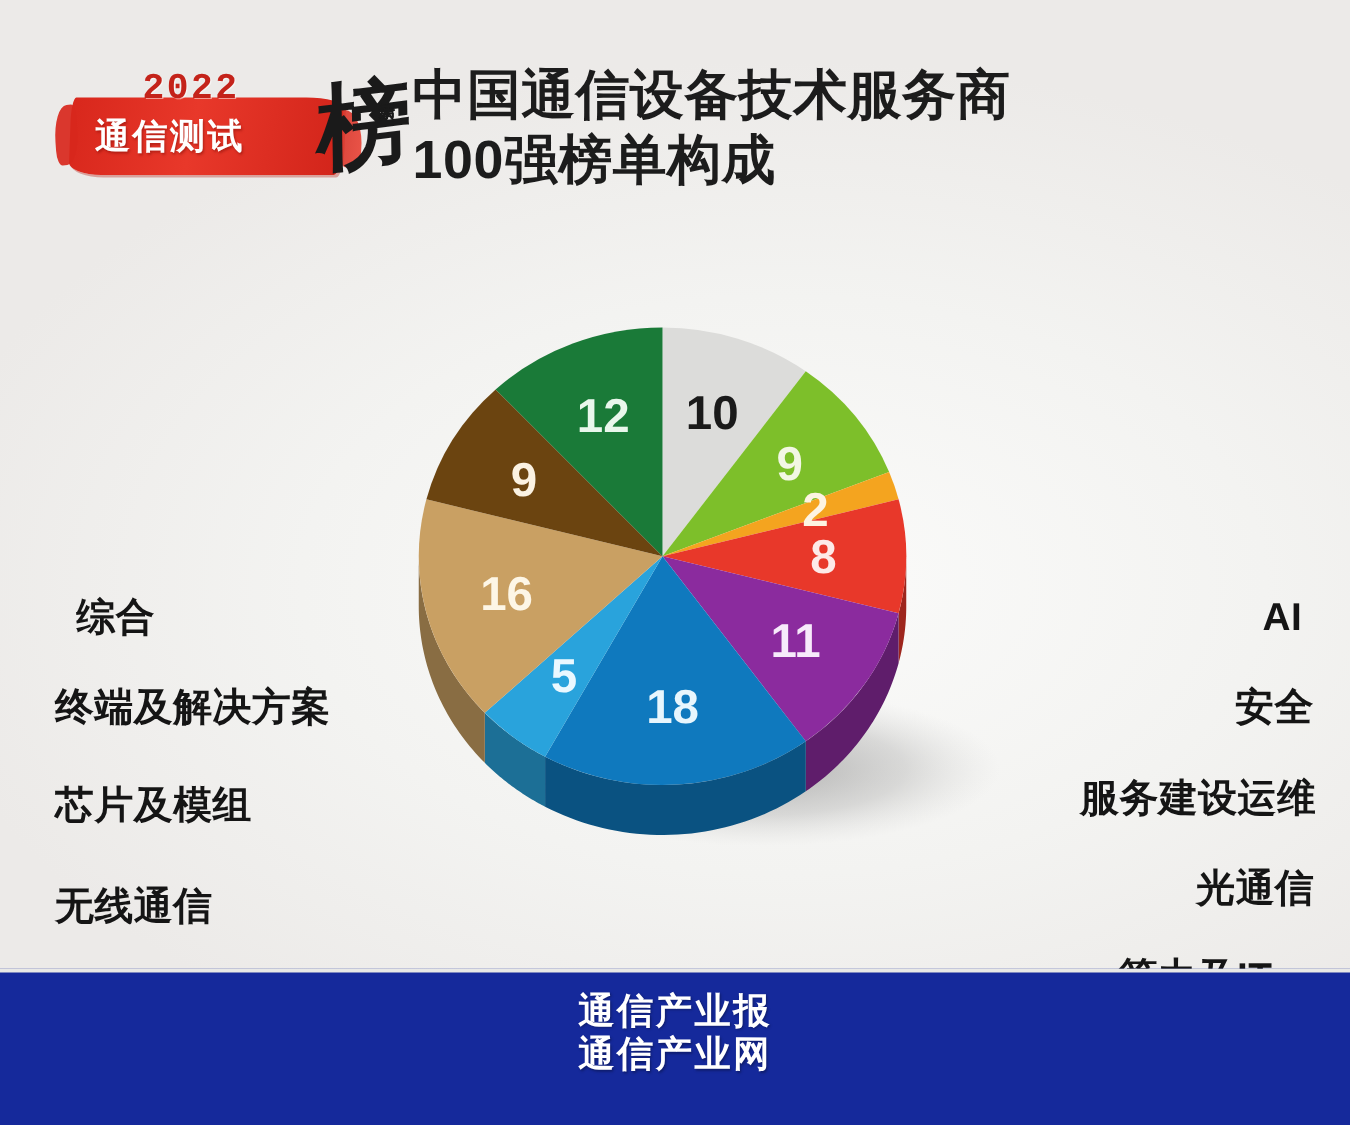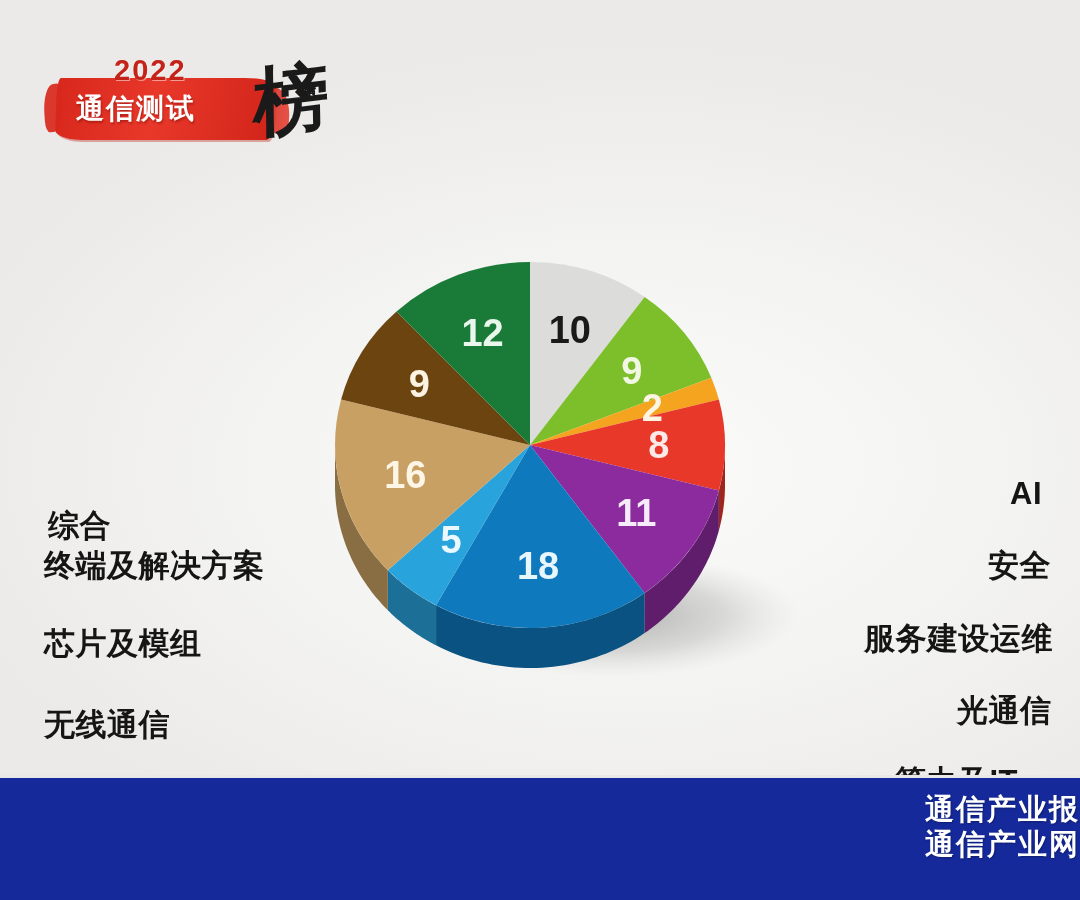--- a/index.html
+++ b/index.html
@@ -31,21 +31,21 @@
     background:#d8271c;border-radius:60% 20% 55% 25%;transform:rotate(-6deg);opacity:.92;
   }
   .logo-brush:after{
     content:"";position:absolute;right:-16px;top:10px;width:24px;height:46px;
     background:linear-gradient(90deg,#d2241a,#e8382a);
     border-radius:20% 70% 25% 60%;transform:rotate(4deg);opacity:.85;
   }
   .logo-year{
     position:absolute;left:66px;top:6px;font-size:29px;font-weight:bold;
     letter-spacing:2px;color:#c4231a;
-    font-family:Liberation Sans, sans-serif;
+    font-family:Liberation Mono, monospace;
     text-shadow:1px 1px 0 rgba(255,255,255,.5);
   }
   .logo-main{
     position:absolute;left:28px;top:42px;font-size:28px;font-weight:bold;
     color:#ffffff;letter-spacing:2px;
     text-shadow:1px 2px 2px rgba(120,10,5,.45);
     z-index:3;
   }
   .logo-bang{
     position:absolute;left:205px;top:14px;font-size:76px;font-weight:bold;
@@ -91,40 +91,43 @@
     position:absolute;left:0;top:775px;width:1080px;height:125px;
     background:#15299b;
     border-top:3px solid #e8e8e6;
   }
   .footer-inner{
     position:absolute;left:0;top:14px;width:1080px;text-align:center;color:#fff;
   }
   .f1,.f2{
     font-size:29px;font-weight:bold;letter-spacing:2px;line-height:1.22;
     text-shadow:1px 1px 2px rgba(0,0,0,.3);
-    text-align:right;
   }
   .f3{font-size:17px;letter-spacing:1px;margin-top:5px;opacity:.97;
       font-family:"DejaVu Sans","Liberation Sans",sans-serif;}
 </style>
 </head>
 <body>
 
 <div class="canvas">
 
   <div class="header">
 
     <div class="logo">
       <div class="logo-brush"></div>
       <div class="logo-year">2022</div>
       <div class="logo-main">通信测试</div>
       <div class="logo-bang">榜</div>
       <div class="logo-session">第十六届</div>
     </div>
 
+    <div class="title">
+      <span class="l1">中国通信设备技术服务商</span>
+      <span class="l2">100强榜单构成</span>
+    </div>
 
   </div>
 
   <div class="chart-area">
     <svg class="pie-svg" width="520" height="500" viewBox="0 0 520 500">
       <defs>
         <radialGradient id="shadowGrad" cx="50%" cy="50%" r="50%">
           <stop offset="0%" stop-color="#757575" stop-opacity="0.55"></stop>
           <stop offset="60%" stop-color="#8d8d8d" stop-opacity="0.28"></stop>
           <stop offset="100%" stop-color="#bdbdbd" stop-opacity="0"></stop>
@@ -169,21 +172,21 @@
         <div class="lbl r" style="left: 1010px; top: 273px;">AI</div>
         <div class="lead" style="top: 362px;"></div>
         <div class="lbl r" style="left: 988px; top: 345px; text-align: right;">安全</div>
         <div class="lead" style="top: 435px;"></div>
         <div class="lbl r" style="left: 864px; top: 418px;">服务建设运维</div>
         <div class="lead" style="top: 507px;"></div>
         <div class="lbl r" style="left: 957px; top: 490px;">光通信</div>
         <div class="lead" style="top: 578px;"></div>
         <div class="lbl r" style="left: 895px; top: 561px;">算力及IT</div>
         <div class="lead" style="left: 120px; top: 290px;"></div>
-        <div class="lbl l" style="left: 48px; top: 273px; margin-top: 32px;">综合</div>
+        <div class="lbl l" style="left: 61px; top: 273px;">综合</div>
         <div class="lead" style="left: 275px; top: 362px;"></div>
         <div class="lbl l" style="left: 44px; top: 345px;">终端及解决方案</div>
         <div class="lead" style="left: 213px; top: 440px;"></div>
         <div class="lbl l" style="left: 44px; top: 423px;">芯片及模组</div>
         <div class="lead" style="left: 182px; top: 521px;"></div>
         <div class="lbl l" style="left: 44px; top: 504px;">无线通信</div>
         <div class="lead" style="left: 182px; top: 602px;"></div>
         <div class="lbl l" style="left: 44px; top: 585px;">通信测试</div>
       </div>
   </div>

